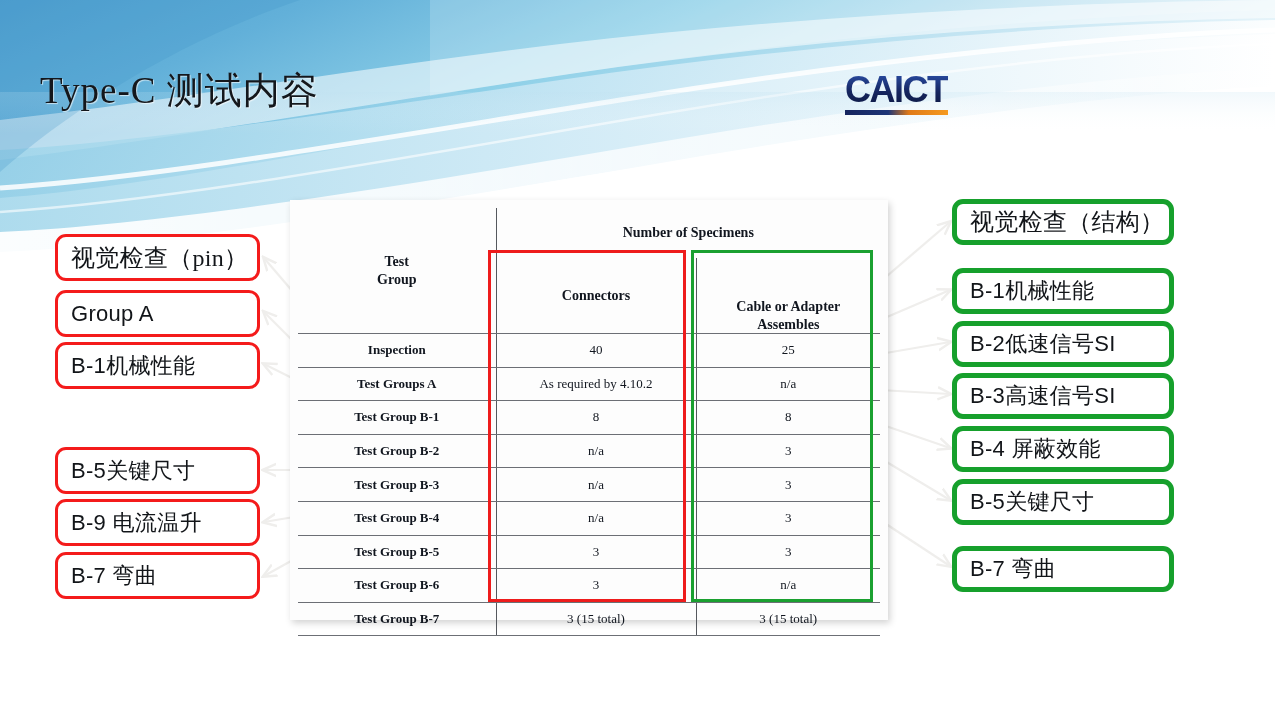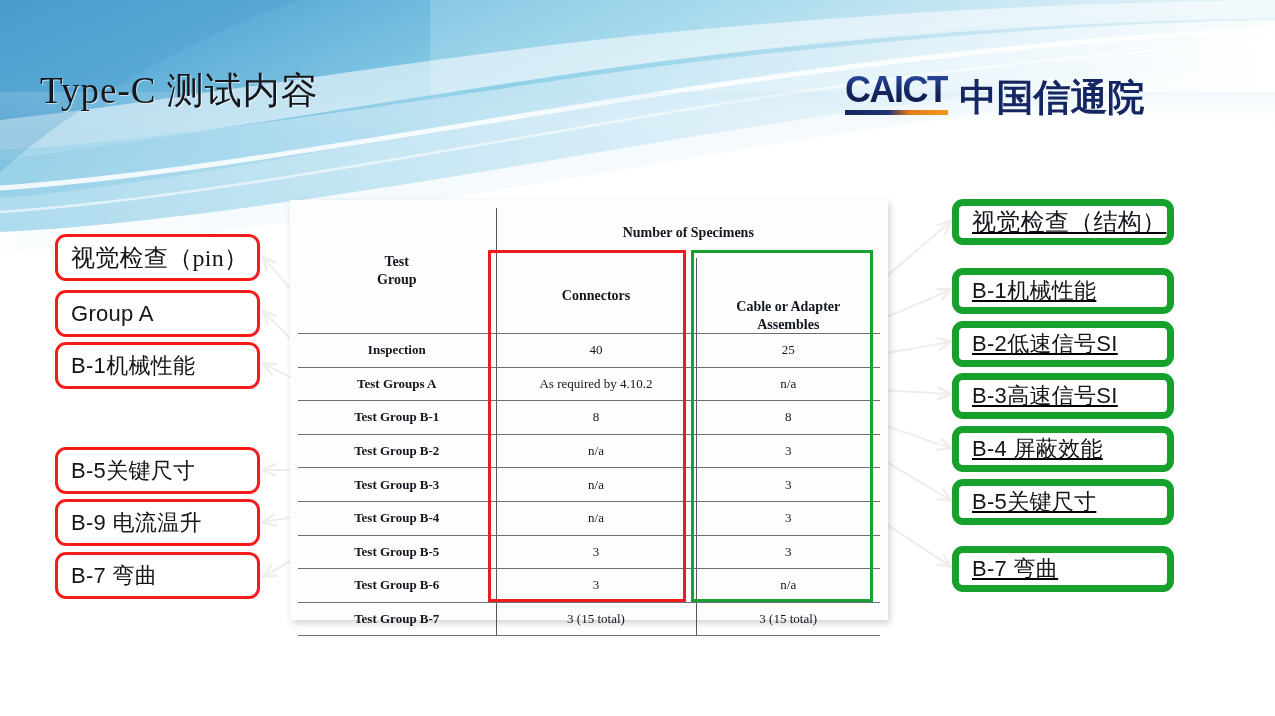--- a/index.html
+++ b/index.html
@@ -144,21 +144,21 @@
     white-space: nowrap;
     overflow: hidden;
   }
   .callout .lbl {
     font-size: 22px;
     color: #121519;
     padding-left: 13px;
     letter-spacing: 0.3px;
   }
   .callout.red { border: 3px solid #f41b1b; }
-  .callout.green { border: 7px solid #404040; text-decoration: underline; }
+  .callout.green { border: 5px solid #404040; }
   .callout.serif .lbl {
     font-family: "Liberation Serif", "DejaVu Serif", serif;
     font-size: 24px;
   }
 </style>
 </head>
 <body>
 
 <div id="slide">
 
@@ -209,21 +209,20 @@
     <rect x="0" y="92" width="1275" height="42" fill="url(#gFade)" opacity="0.25"></rect>
   </svg>
 
   <div id="title">Type-C 测试内容</div>
 
   <div id="logo">
     <div id="logo-mark">
       <div id="logo-caict">CAICT</div>
       <div id="logo-bar"></div>
     </div>
-    <div id="logo-cn">中国信通院</div>
   </div>
 
   <svg id="connectors" viewBox="0 0 1275 716" preserveAspectRatio="none">
     <defs>
       <marker id="ah" viewBox="0 0 10 10" refX="8" refY="5" markerWidth="7" markerHeight="7" orient="auto-start-reverse">
         <path d="M0,1 L9,5 L0,9" fill="none" stroke="#efeeec" stroke-width="1.6"></path>
       </marker>
     </defs>
     <g stroke="#efeeec" stroke-width="2.2" fill="none" marker-end="url(#ah)">
 

